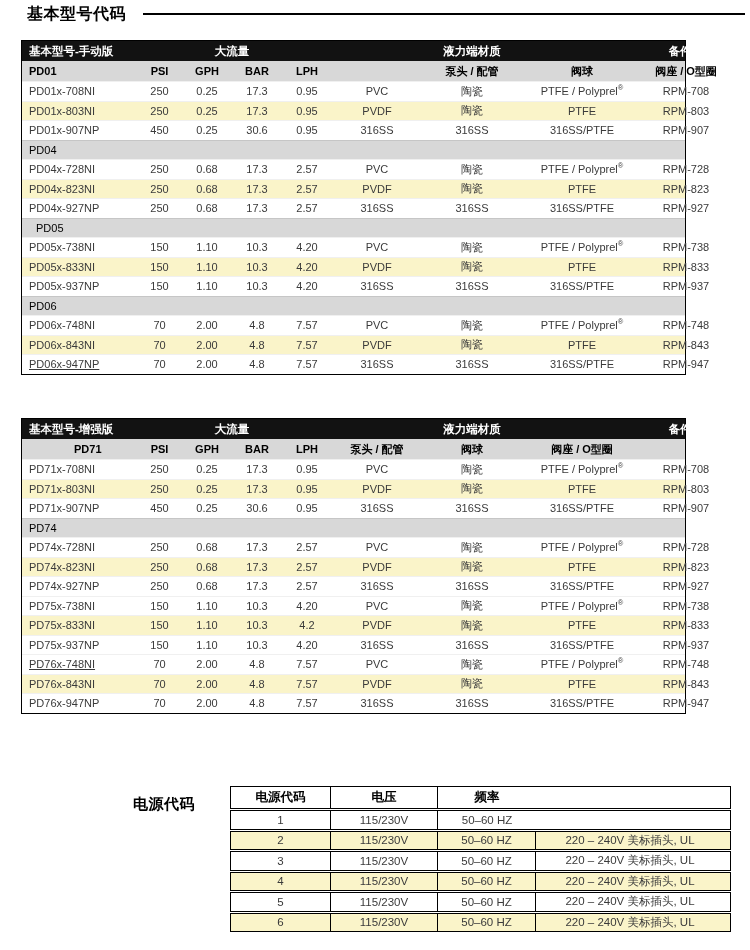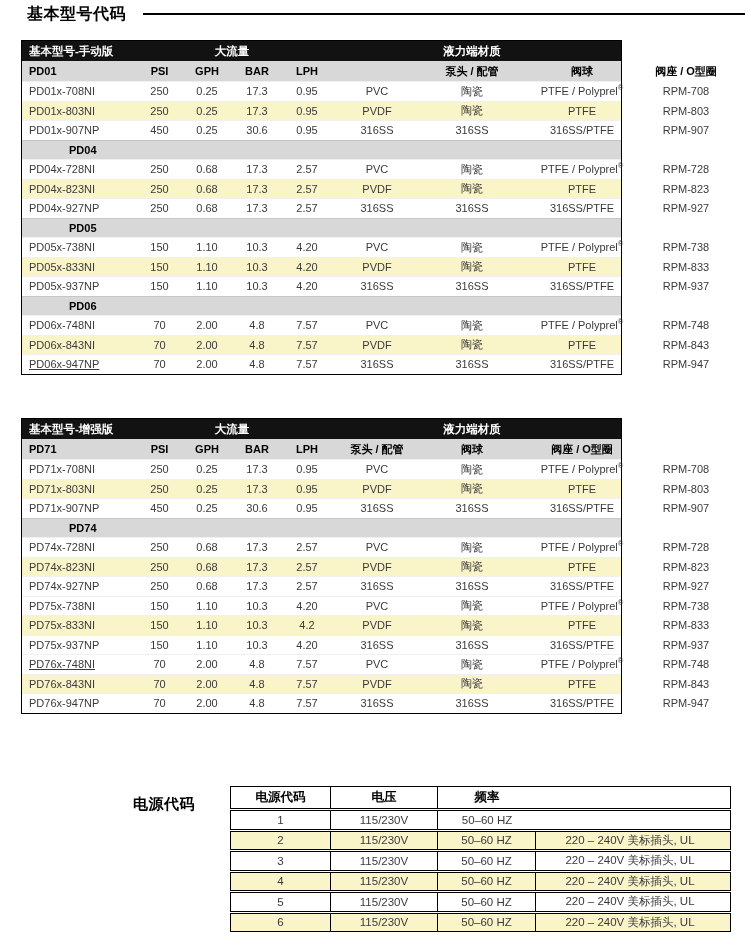--- a/index.html
+++ b/index.html
@@ -2,26 +2,26 @@
 <html><head>
 <meta charset="utf-8">
 <style>
   html,body{margin:0;padding:0;background:#fff;}
   .page{position:relative;width:750px;height:950px;background:#fff;overflow:hidden;
         font-family:"Liberation Sans","DejaVu Sans",sans-serif;-webkit-font-smoothing:antialiased;}
   
   .page-title{position:absolute;left:27px;top:4px;font-size:16px;font-weight:bold;color:#000;letter-spacing:.5px;}
   .title-rule{position:absolute;left:143px;top:13px;width:602px;height:2px;background:#000;}
   
-  .mt{position:absolute;left:21px;width:601px;border:1.5px solid #000;background:#fff;font-size:11px;box-sizing:border-box;}
+  .mt{position:absolute;left:21px;width:665px;border:1.5px solid #000;background:#fff;font-size:11px;box-sizing:border-box;}
   .mt-row{display:grid;grid-template-columns:115px 45px 50px 50px 50px 90px 100px 120px 88px;
           align-items:center;height:19.5px;box-sizing:border-box;}
   .mt-row.group{background:#121212;color:#fff;font-weight:bold;height:20px;font-size:11.5px;}
   .mt-row.sub{background:#D8D8D8;color:#000;font-weight:bold;height:20px;}
-  .mt-row.section{background:#D8D8D8;color:#000;font-weight:bold;padding-left:40px;}
+  .mt-row.section{background:#D8D8D8;color:#000;font-weight:normal;}
   .mt-row.data{color:#3A3A3A;background:#fff;}
   .mt-row.data.hl{background:#FAF4C9;}
   .mt-row.data{border-top:1px solid #F0F0F0;}
   .mt-row.section{border-top:1px solid #C6C6C6;}
   .c{text-align:center;white-space:nowrap;overflow:visible;}
   .c.left{text-align:left;padding-left:7px;}
   .c sup{font-size:7.5px;line-height:0;}
   
   .power-label{position:absolute;left:133px;top:795px;font-size:15px;font-weight:bold;color:#000;letter-spacing:.5px;}
   .pt{position:absolute;left:230px;top:786px;width:501px;}
@@ -121,21 +121,21 @@
         <div class="c" style="grid-column: 2 / 3;">250</div>
         <div class="c" style="grid-column: 3 / 4;">0.68</div>
         <div class="c" style="grid-column: 4 / 5;">17.3</div>
         <div class="c" style="grid-column: 5 / 6;">2.57</div>
         <div class="c" style="grid-column: 6 / 7;">316SS</div>
         <div class="c" style="grid-column: 7 / 8;">316SS</div>
         <div class="c" style="grid-column: 8 / 9;">316SS/PTFE</div>
         <div class="c" style="grid-column: 9 / 10;">RPM-927</div>
       </div>
       <div class="mt-row section">
-        <div class="c left" style="grid-column: 1 / 3;">PD05</div>
+        <div class="c left" style="grid-column: 1 / 3; margin-left: 7px;">PD05</div>
       </div>
       <div class="mt-row data">
         <div class="c left" style="grid-column: 1 / 2;">PD05x-738NI</div>
         <div class="c" style="grid-column: 2 / 3;">150</div>
         <div class="c" style="grid-column: 3 / 4;">1.10</div>
         <div class="c" style="grid-column: 4 / 5;">10.3</div>
         <div class="c" style="grid-column: 5 / 6;">4.20</div>
         <div class="c" style="grid-column: 6 / 7;">PVC</div>
         <div class="c" style="grid-column: 7 / 8;">陶瓷</div>
         <div class="c" style="grid-column: 8 / 9;">PTFE / Polyprel<sup>®</sup></div>
@@ -201,21 +201,21 @@
       </div>
     </div>
   <div class="mt" id="model-table-1" style="top:418px;">
       <div class="mt-row group">
         <div class="c left" style="grid-column: 1 / 3;">基本型号-增强版</div>
         <div class="c" style="grid-column: 3 / 5;">大流量</div>
         <div class="c" style="grid-column: 7 / 8;">液力端材质</div>
         <div class="c" style="grid-column: 9 / 10;">备件包</div>
       </div>
       <div class="mt-row sub">
-        <div class="c left" style="grid-column: 1 / 2;">PD71</div>
+        <div class="c left" style="grid-column: 1 / 2; margin-left: 45px;">PD71</div>
         <div class="c" style="grid-column: 2 / 3;">PSI</div>
         <div class="c" style="grid-column: 3 / 4;">GPH</div>
         <div class="c" style="grid-column: 4 / 5;">BAR</div>
         <div class="c" style="grid-column: 5 / 6;">LPH</div>
         <div class="c" style="grid-column: 6 / 7;">泵头 / 配管</div>
         <div class="c" style="grid-column: 7 / 8;">阀球</div>
         <div class="c" style="grid-column: 8 / 9;">阀座 / O型圈</div>
       </div>
       <div class="mt-row data">
         <div class="c left" style="grid-column: 1 / 2;">PD71x-708NI</div>

